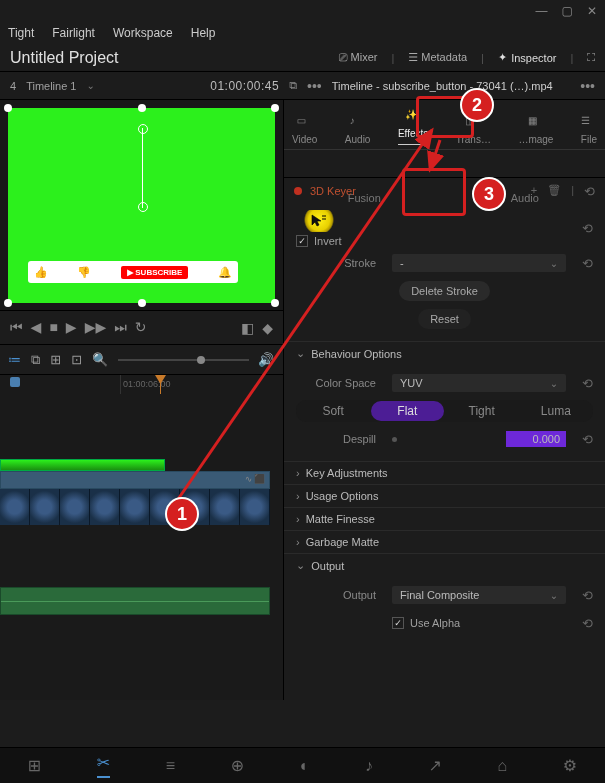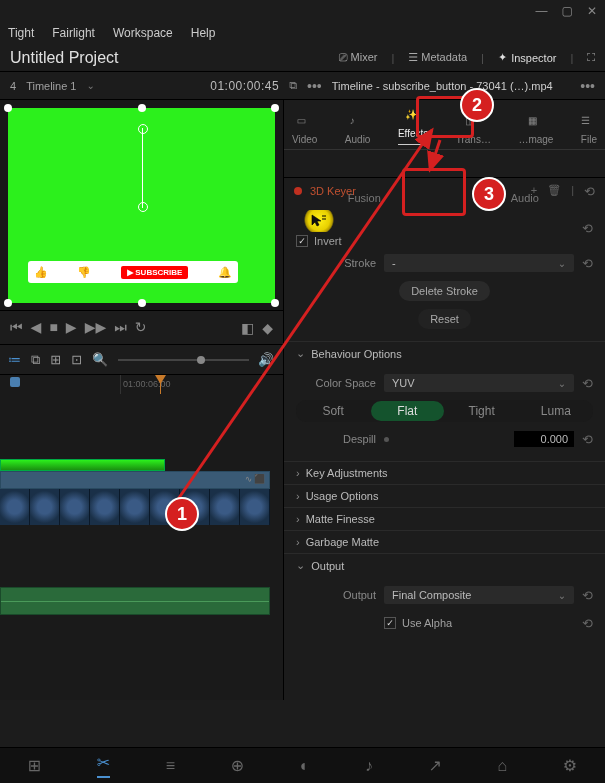--- a/index.html
+++ b/index.html
@@ -73,38 +73,38 @@
   .subtabs{height:28px;display:flex;border-bottom:1px solid #000;}
   .subtab{flex:1;display:flex;align-items:center;justify-content:center;color:#777;font-size:11px;margin-top:48px;}
   .subtab.active{background:#282828;color:#ccc;}
 
   .effecthead{height:26px;display:flex;align-items:center;padding:0 10px;gap:8px;}
   .reddot{width:8px;height:8px;border-radius:50%;background:#c03020;}
   .effectname{color:#c05030;}
   .headicons{margin-left:auto;display:flex;gap:10px;color:#666;}
 
   .panel{padding:6px 12px;}
-  .row{display:flex;align-items:center;gap:8px;min-height:24px;margin-bottom:4px;}
+  .row{display:flex;align-items:center;gap:16px;min-height:24px;margin-bottom:4px;}
   .label{width:80px;text-align:right;color:#888;font-size:11px;}
   .field{flex:1;}
   .select{background:#2a2a2a;border:none;color:#bbb;padding:3px 8px;border-radius:2px;display:flex;justify-content:space-between;align-items:center;font-size:11px;}
   .chev{font-size:10px;color:#777;}
   .btn{background:#2a2a2a;border:none;color:#aaa;padding:4px 12px;border-radius:10px;font-size:11px;}
   .btn.dark{background:#222;}
   .pillrow{display:flex;gap:2px;background:#1a1a1a;border-radius:10px;padding:1px;}
   .pill{flex:1;padding:3px 0;text-align:center;border-radius:10px;font-size:12px;color:#888;}
-  .pill.active{background:#14532d;color:#ddd;}
+  .pill.active{background:#4c1d95;color:#ddd;}
 
   .section{padding:5px 12px;display:flex;align-items:center;gap:6px;color:#bbb;font-size:11px;border-top:1px solid #2a2a2a;}
   .section.open::before{content:"⌄";color:#888;}
   .section.closed::before{content:"›";color:#888;}
 
   .checkbox{display:inline-flex;align-items:center;gap:6px;}
   .check{width:12px;height:12px;border:1px solid #555;display:flex;align-items:center;justify-content:center;font-size:9px;color:#ddd;}
-  .numfield{background:#000000;color:#bbb;padding:2px 6px;width:60px;text-align:right;font-size:11px;}
+  .numfield{background:#6d28d9;color:#bbb;padding:2px 6px;width:60px;text-align:right;font-size:11px;}
 
   .reset-ic{color:#666;font-size:13px;}
   .tinydot{width:5px;height:5px;border-radius:50%;background:#555;}
 
   
   .pagetabs{position:absolute;bottom:0;left:0;right:0;height:36px;background:#111;border-top:1px solid #000;display:flex;align-items:center;justify-content:space-around;}
   .pagetab{color:#666;font-size:16px;}
   .pagetab.active{color:#4a90d0;border-bottom:2px solid #4a90d0;padding-bottom:4px;}
 
   

